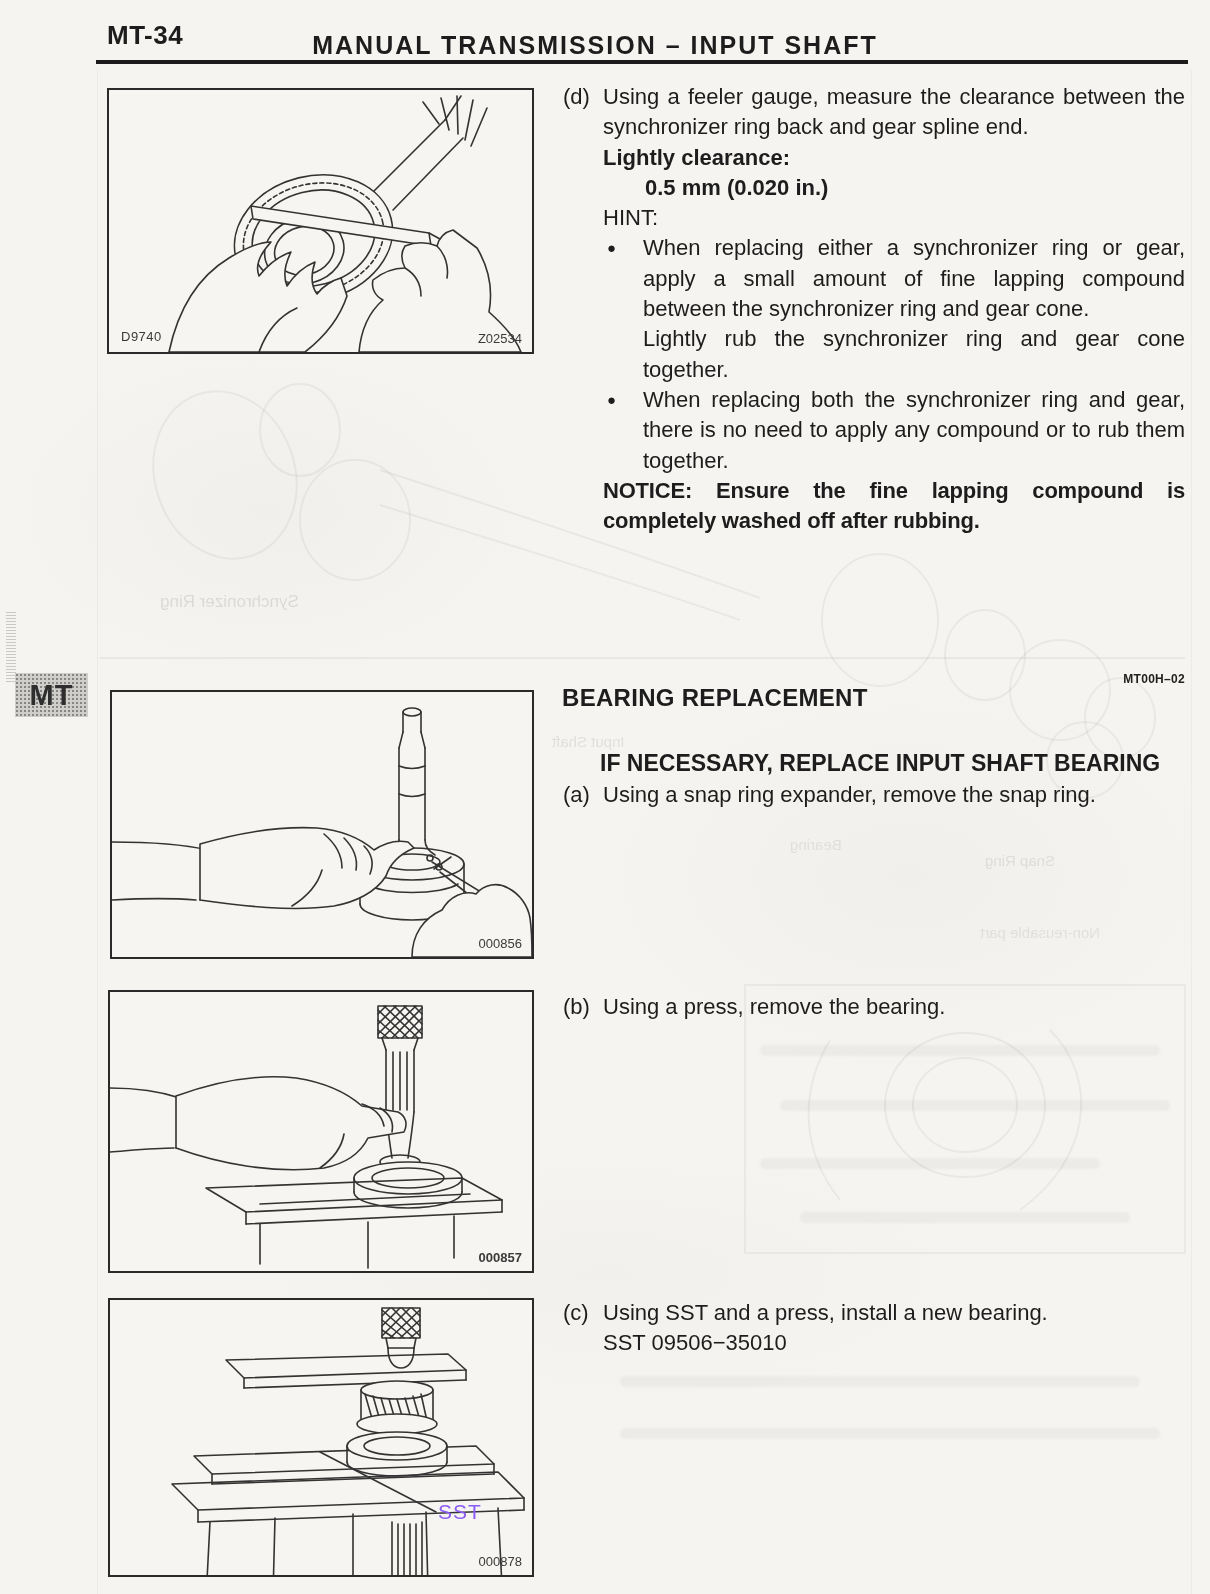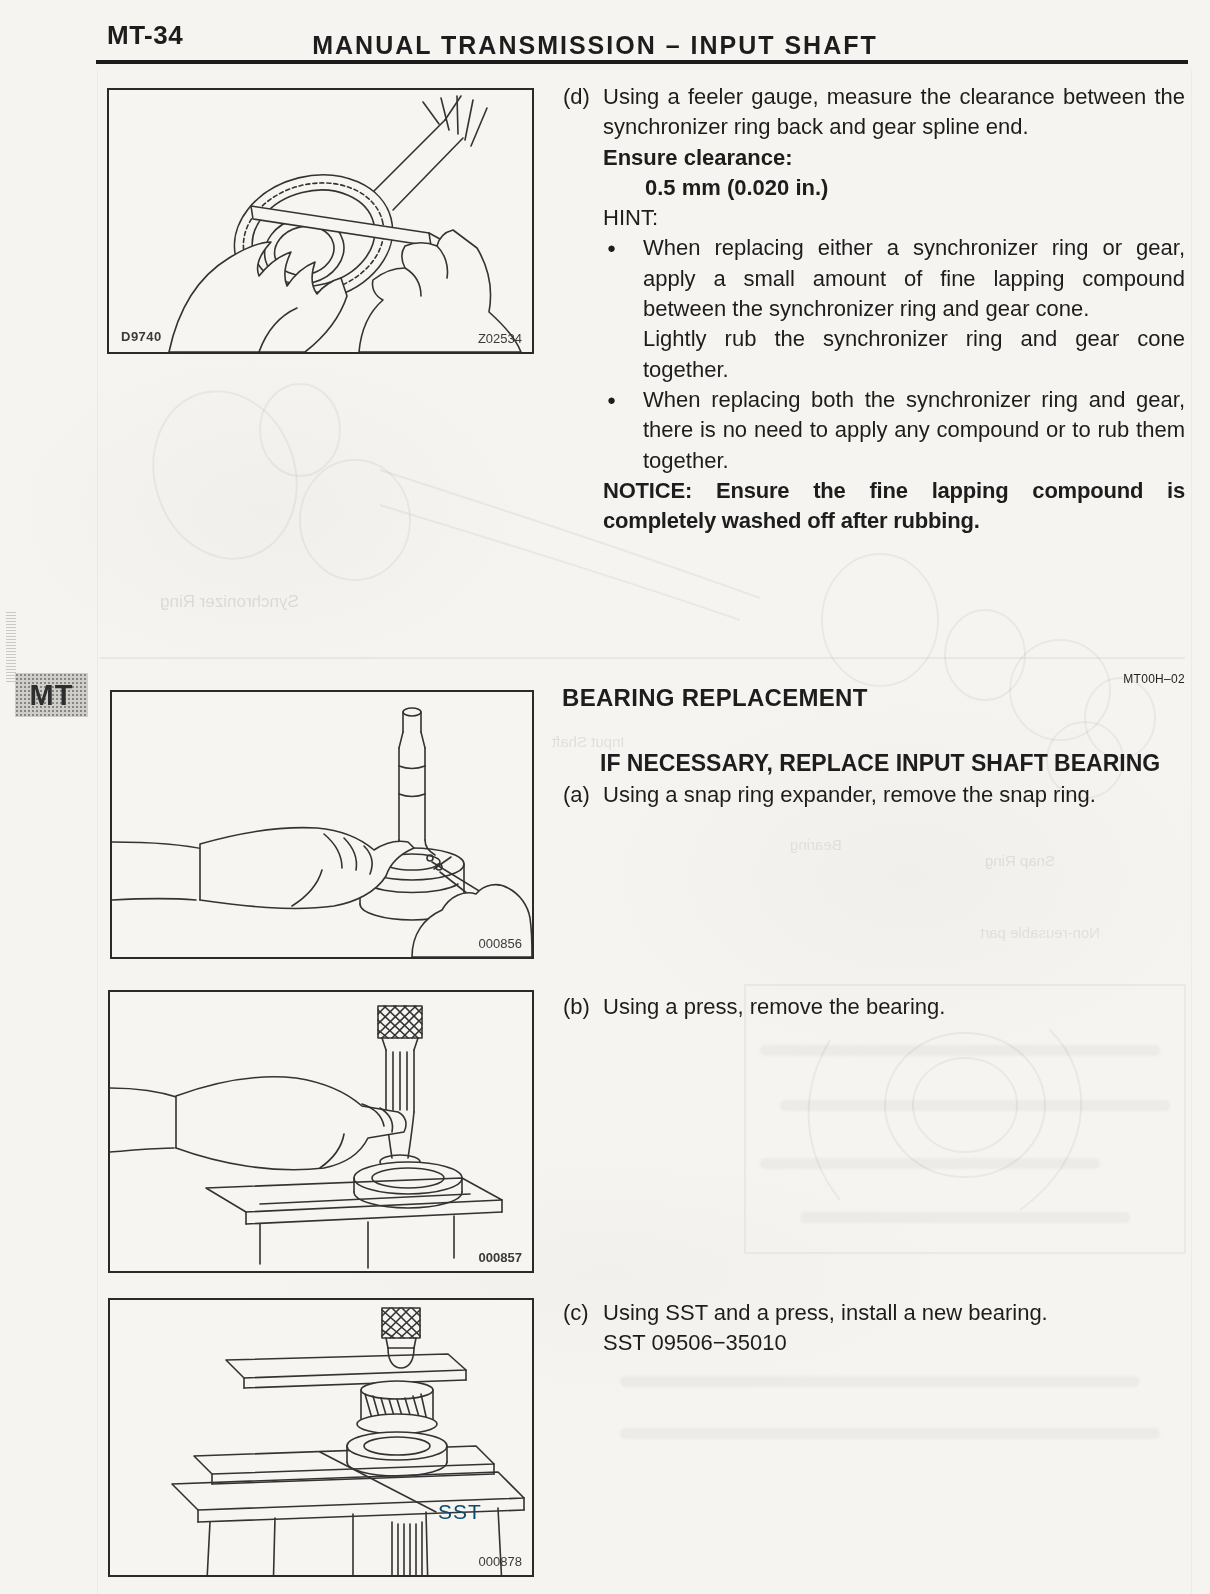--- a/index.html
+++ b/index.html
@@ -22,34 +22,34 @@
   .header-title{position:absolute;left:303px;top:31px;width:584px;text-align:center;font-size:25px;font-weight:bold;letter-spacing:2px;}
   .header-rule{position:absolute;left:96px;top:60px;width:1092px;height:4px;background:#1c1c1c;}
   
   .fig{position:absolute;border:2.5px solid #2a2a2a;background:#f6f5f1;}
   .fig1{left:107px;top:88px;width:423px;height:262px;}
   .fig2{left:110px;top:690px;width:420px;height:265px;}
   .fig3{left:108px;top:990px;width:422px;height:279px;font-weight:bold;}
   .fig4{left:108px;top:1298px;width:422px;height:275px;}
   .fig svg{position:absolute;inset:0;width:100%;height:100%;}
   .fig-code{position:absolute;font-size:13px;color:#3a3a3a;}
-  .fig-code.bl{left:12px;bottom:8px;font-weight:bold;letter-spacing:0.5px;}
+  .fig-code.bl{left:12px;bottom:8px;font-weight:normal;letter-spacing:0.5px;}
   .fig-code.br{right:10px;bottom:6px;}
-  .sst-callout{position:absolute;left:328px;top:200px;font-size:21px;letter-spacing:1px;color:#0c4a6e;}
+  .sst-callout{position:absolute;left:328px;top:200px;font-size:21px;letter-spacing:1px;color:#8b5cf6;}
   
   .tcol{position:absolute;left:563px;width:622px;font-size:22px;line-height:30.3px;}
   .labeled{position:relative;padding-left:40px;text-align:justify;}
   .plabel{position:absolute;left:0;top:0;}
   .spec-label{font-weight:bold;padding-left:40px;}
   .spec-value{font-weight:bold;padding-left:82px;}
   .hint{padding-left:40px;}
   .bullet-block{position:relative;padding-left:80px;text-align:justify;}
   .bullet-dot{position:absolute;left:44px;top:0px;font-size:15px;}
   .notice{padding-left:40px;font-weight:bold;text-align:justify;letter-spacing:-0.2px;}
-  .ref-code{position:absolute;left:1085px;top:672px;width:100px;text-align:right;font-size:12px;font-weight:normal;letter-spacing:0.3px;color:#222;}
+  .ref-code{position:absolute;left:1085px;top:672px;width:100px;text-align:right;font-size:12px;font-weight:bold;letter-spacing:0.3px;color:#222;}
   .bearing-heading{position:absolute;left:562px;top:684px;font-size:24px;font-weight:bold;letter-spacing:0.3px;}
   .bearing-sub{position:absolute;left:600px;top:750px;font-size:23px;font-weight:bold;}
   
   .mt-tab{position:absolute;left:15px;top:629px;width:73px;height:44px;
     background-color:#cfcecb;
     background-image:radial-gradient(rgba(60,60,60,0.5) 1px, transparent 1.3px);
     background-size:4px 4px;
     display:flex;align-items:center;justify-content:center;
     font-size:29px;font-weight:bold;color:#2e2e2e;letter-spacing:1px;margin-top:44px;}
   .tab-smudge{position:absolute;left:6px;top:610px;width:10px;height:72px;
@@ -332,21 +332,21 @@
     </svg>
     <span class="sst-callout">SST</span>
     <span class="fig-code br">000878</span>
   </div>
 
   <div class="tcol" style="top:82px">
     <div class="labeled">
       <span class="plabel">(d)</span>
       <span>Using a feeler gauge, measure the clearance between the synchronizer ring back and gear spline end.</span>
     </div>
-    <div class="spec-label">Ensure clearance:</div>
+    <div class="spec-label">Lightly clearance:</div>
     <div class="spec-value">0.5 mm (0.020 in.)</div>
     <div class="hint">HINT:</div>
     <div class="bullet-block">
       <span class="bullet-dot">●</span>
       <span>When replacing either a synchronizer ring or gear, apply a small amount of fine lapping compound between the synchronizer ring and gear cone.</span>
     </div>
     <div class="bullet-block">
       <span>Lightly rub the synchronizer ring and gear cone together.</span>
     </div>
     <div class="bullet-block">

